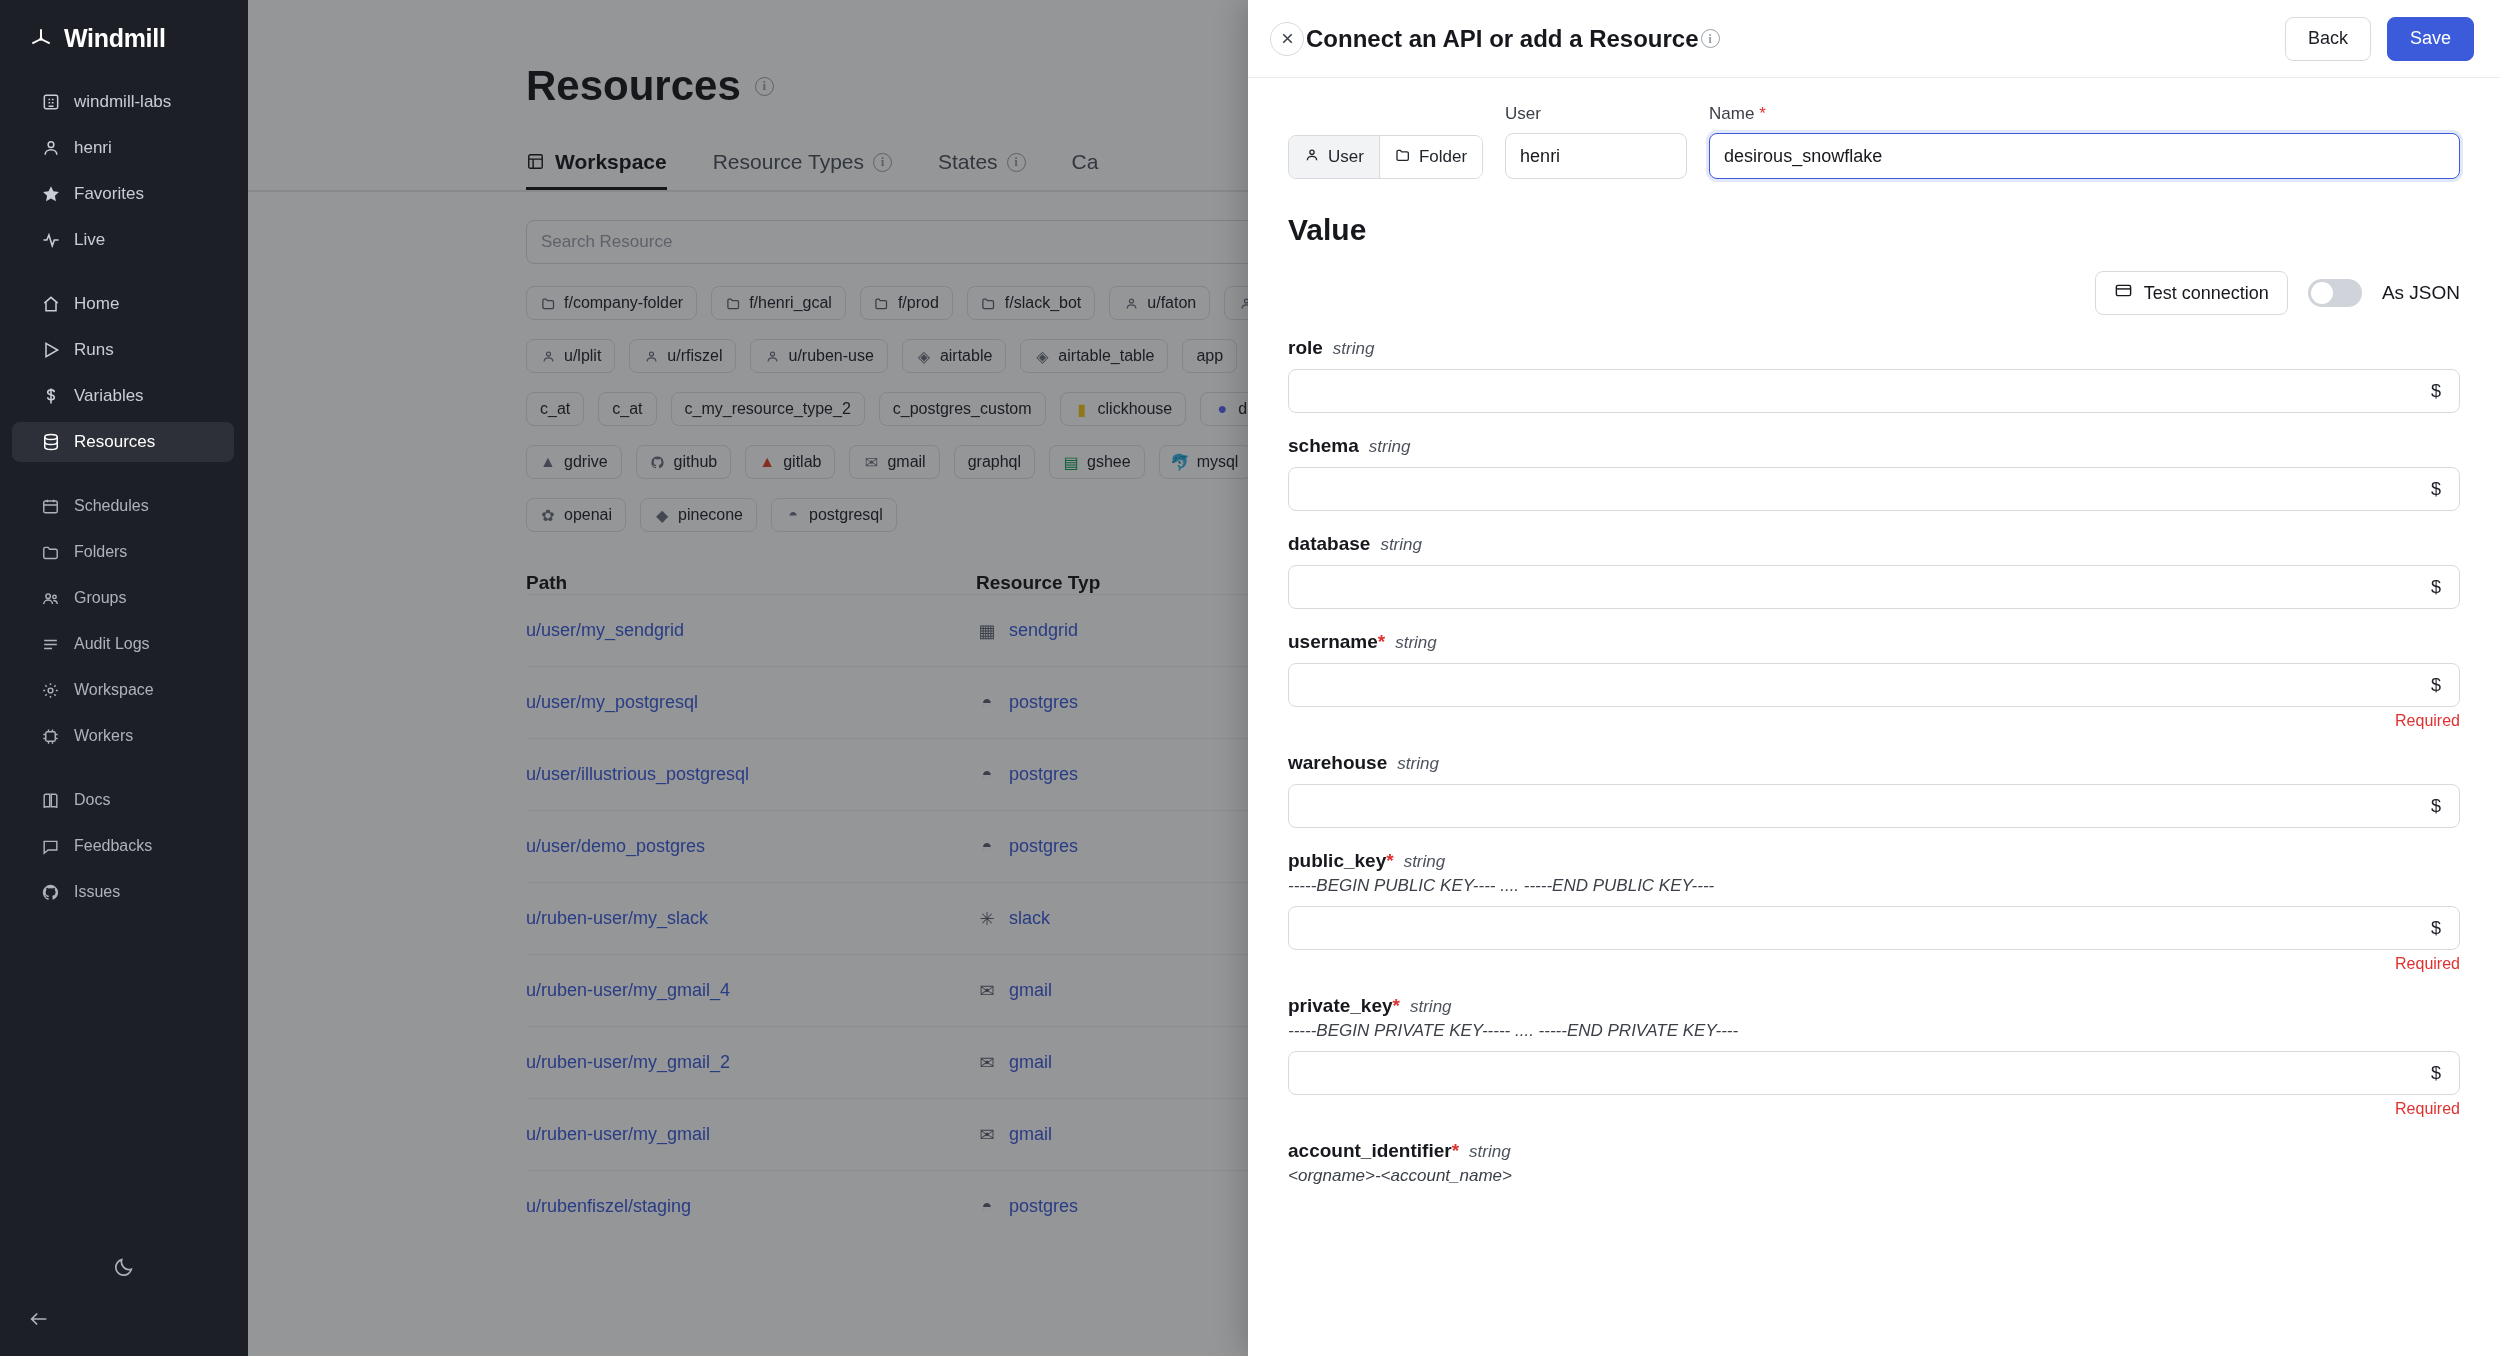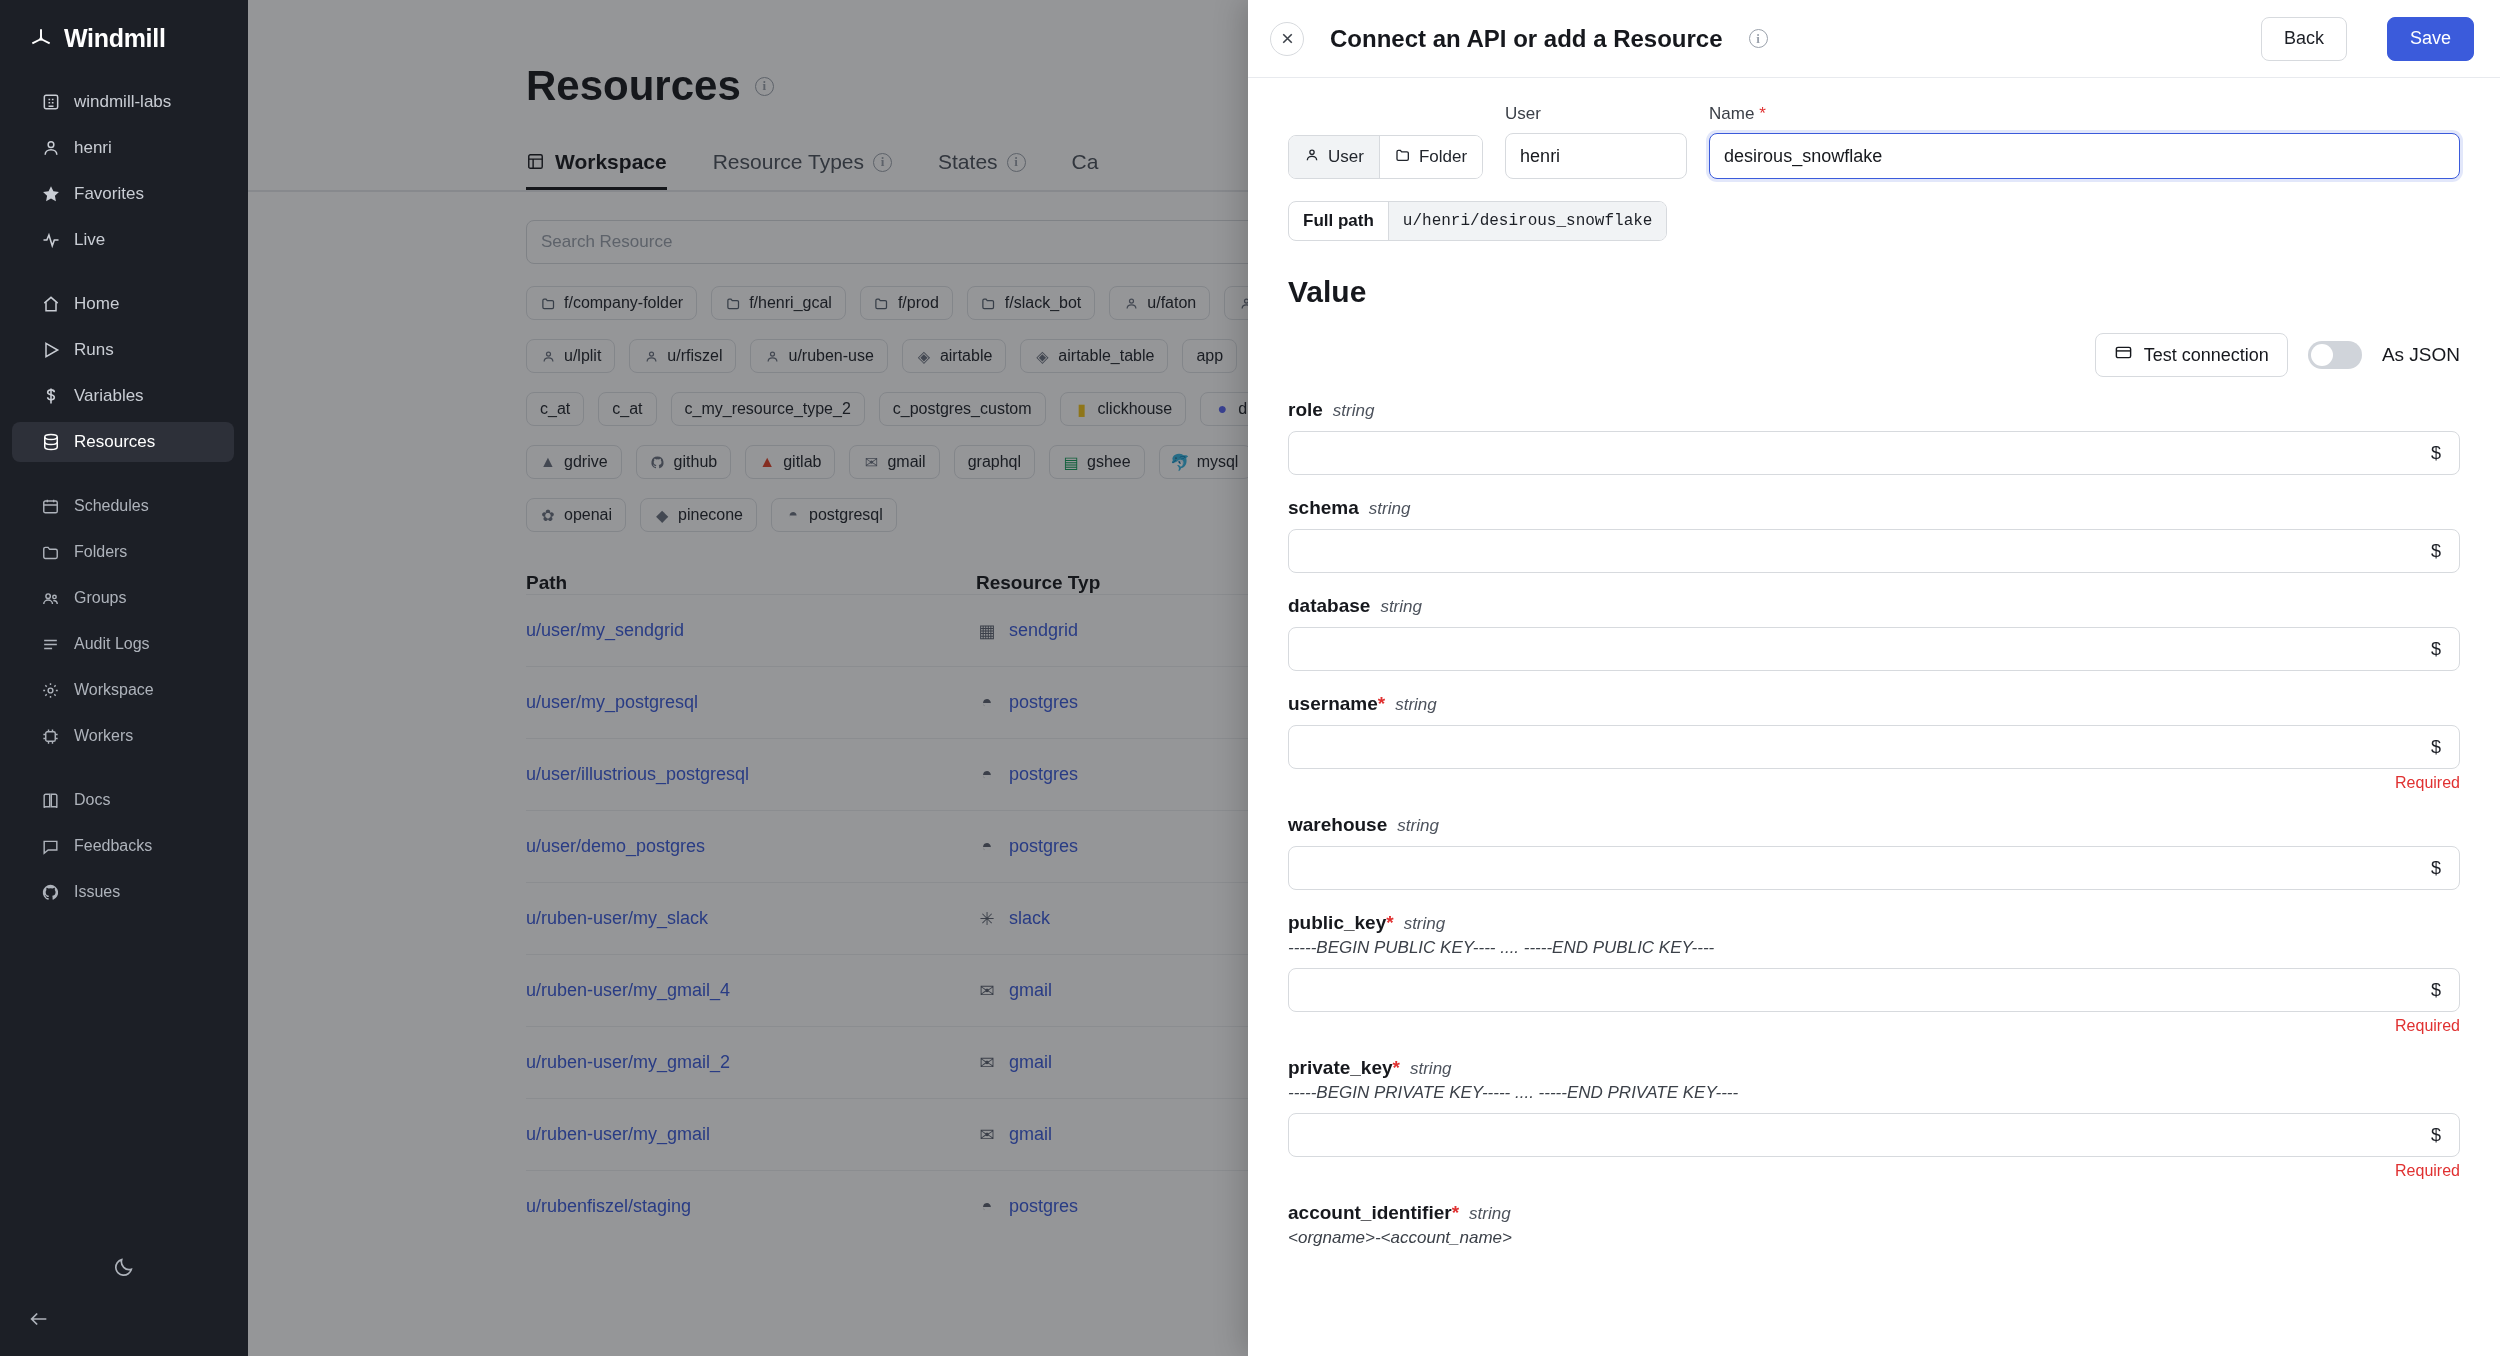--- a/index.html
+++ b/index.html
@@ -78,21 +78,21 @@
 
   .dim-overlay { position: absolute; inset: 0; background: rgba(20,22,27,0.45); }
 
   
   .modal {
     position: absolute; right: 0; top: 0; width: 1252px; height: 1356px;
     background: #ffffff; box-shadow: -6px 0 28px rgba(0,0,0,0.18);
     display: flex; flex-direction: column;
   }
   .modal-header {
-    height: 78px; display: flex; align-items: center; gap: 26px; padding: 0 26px 0 22px;
+    height: 78px; display: flex; align-items: center; gap: 2px; padding: 0 26px 0 22px;
     border-bottom: 1px solid #e8eaee; flex: 0 0 78px;
   }
   .x-btn {
     width: 34px; height: 34px; border-radius: 50%; border: 1.5px solid #d7dade;
     display: flex; align-items: center; justify-content: center; color: #3b4048; cursor: pointer; background: #fff;
   }
   .modal-title { font-size: 24px; font-weight: 700; color: #16181d; }
   .header-spacer { flex: 1; }
   .btn {
     height: 44px; padding: 0 22px; border-radius: 8px; font-size: 18px;
@@ -679,26 +679,20 @@
           <label class="field-label">
             <span>Name</span>
             <span class="req-star">*</span>
           </label>
           <div class="input focused">
             <span>desirous_snowflake</span>
           </div>
         </div>
       </div>
 
-      <div class="fullpath-row">
-        <div class="fullpath-pill">
-          <span class="fp-label">Full path</span>
-          <span class="fp-value">u/henri/desirous_snowflake</span>
-        </div>
-      </div>
 
       <div class="value-title">Value</div>
 
       <div class="tools-row">
         <div class="test-btn">
           <span class="ico">
             <svg viewBox="0 0 24 24" width="19" height="19" fill="none" stroke="currentColor" stroke-width="1.8">
                 <rect x="3" y="5.5" width="18" height="13" rx="2"></rect>
                 <path d="M3 10h18"></path>
               </svg>

